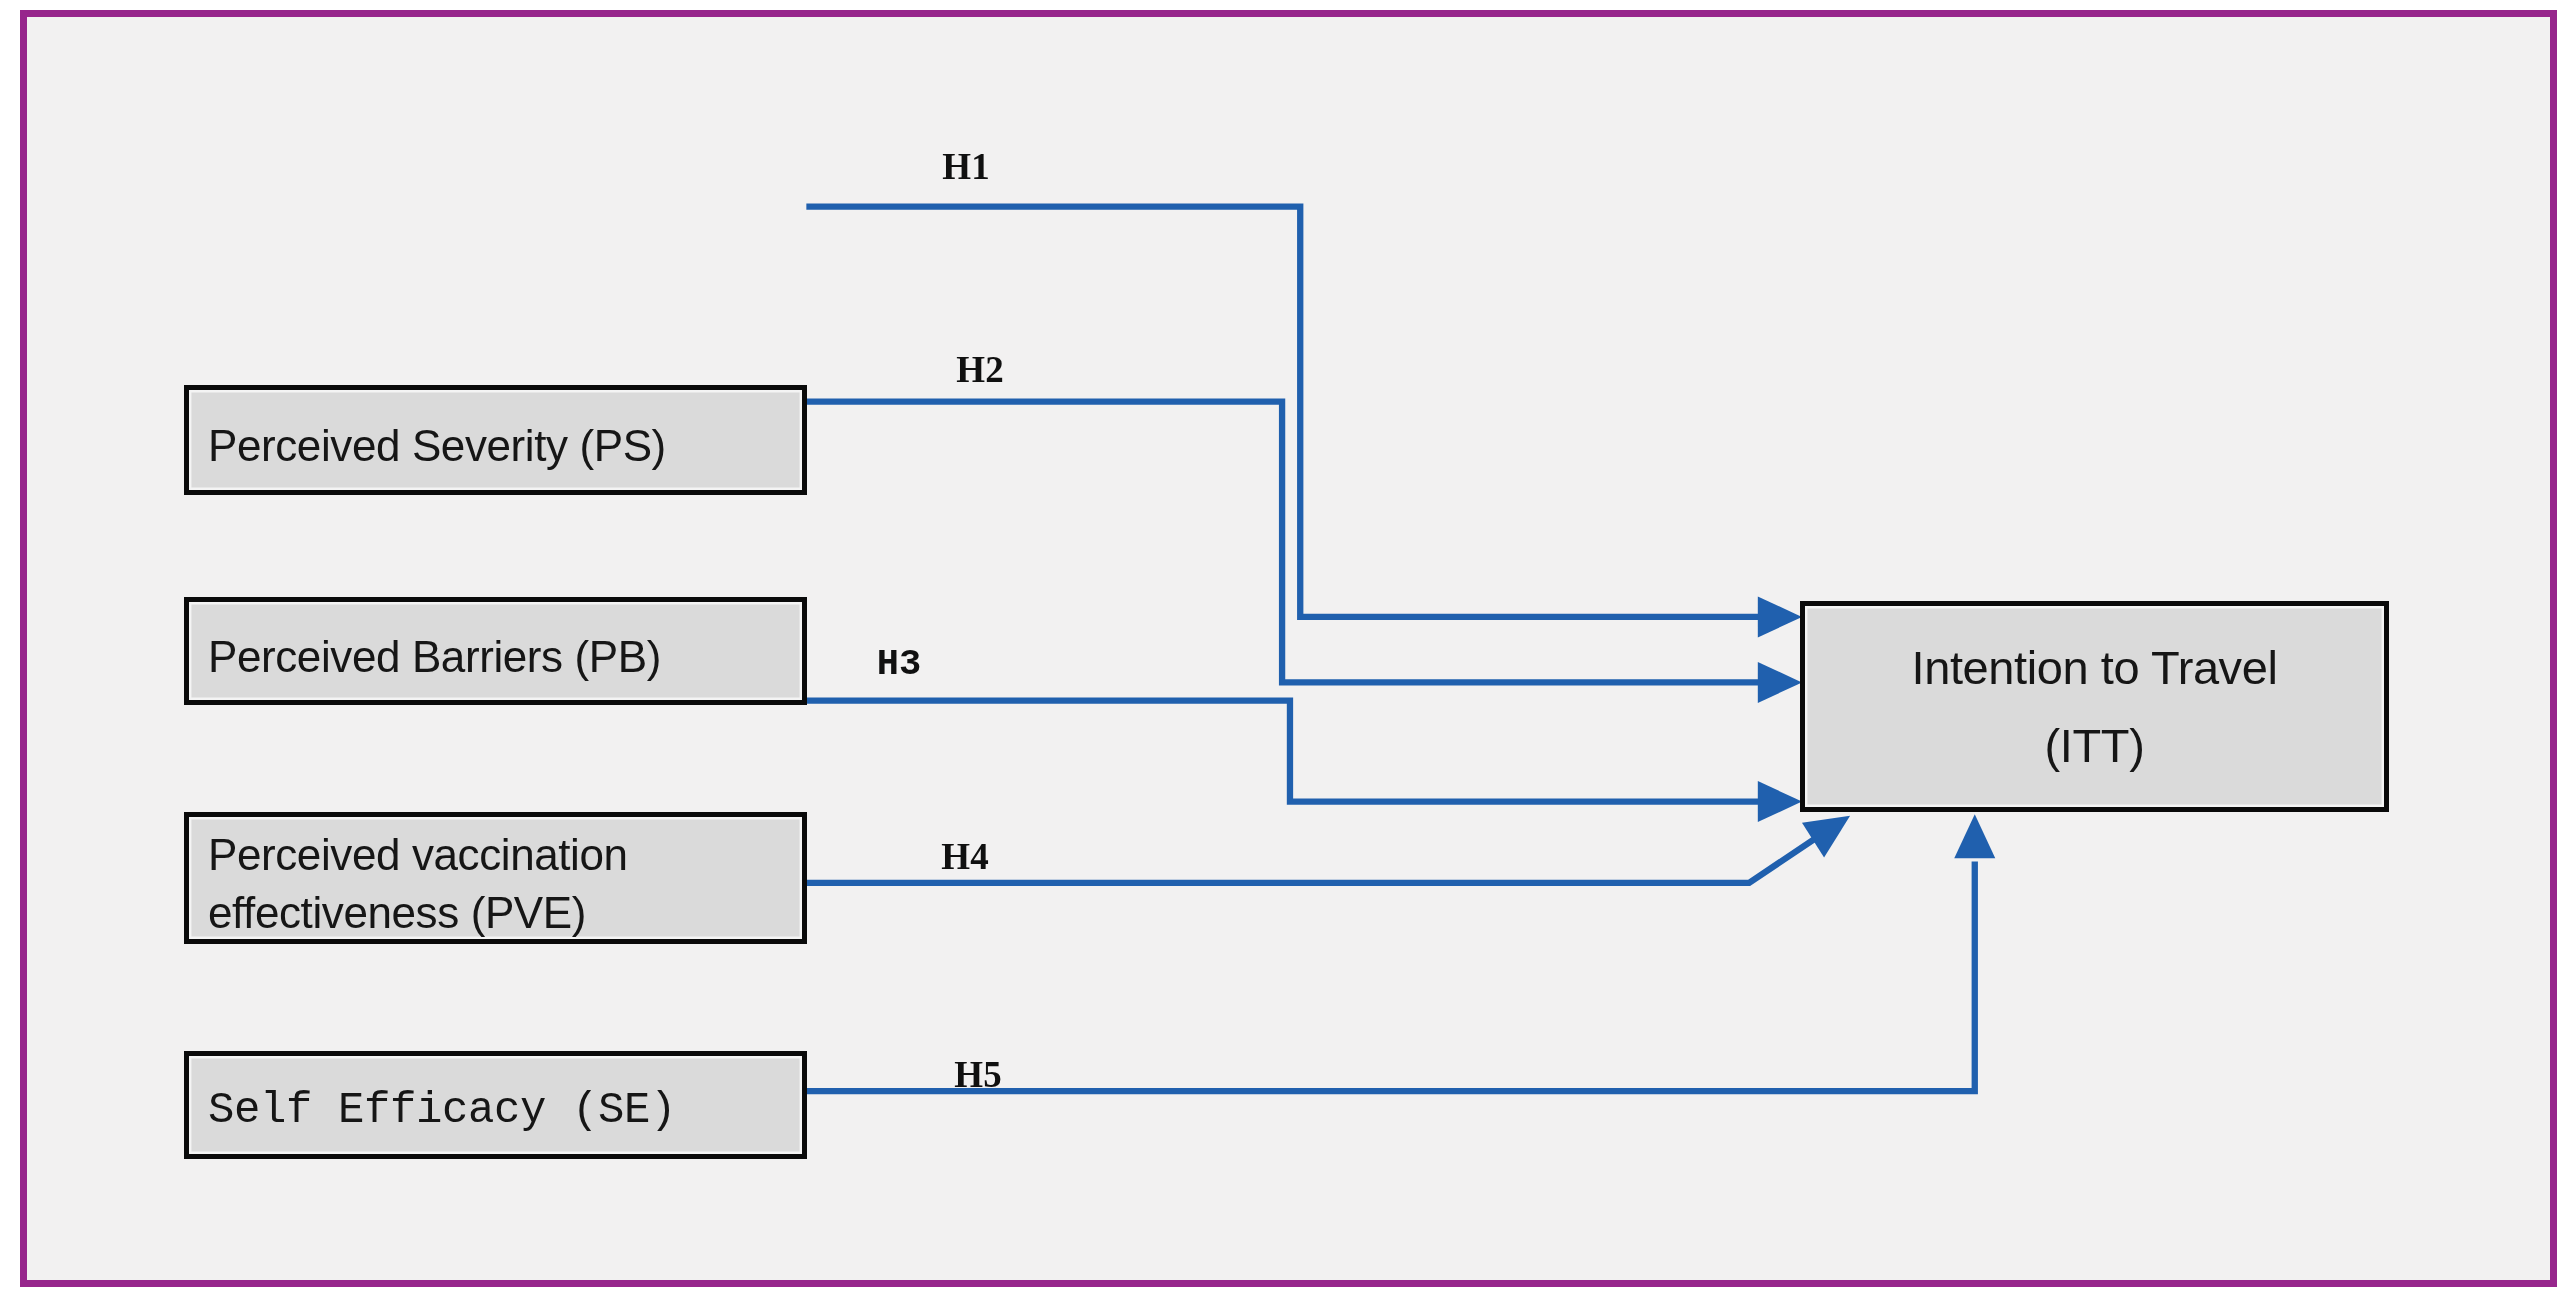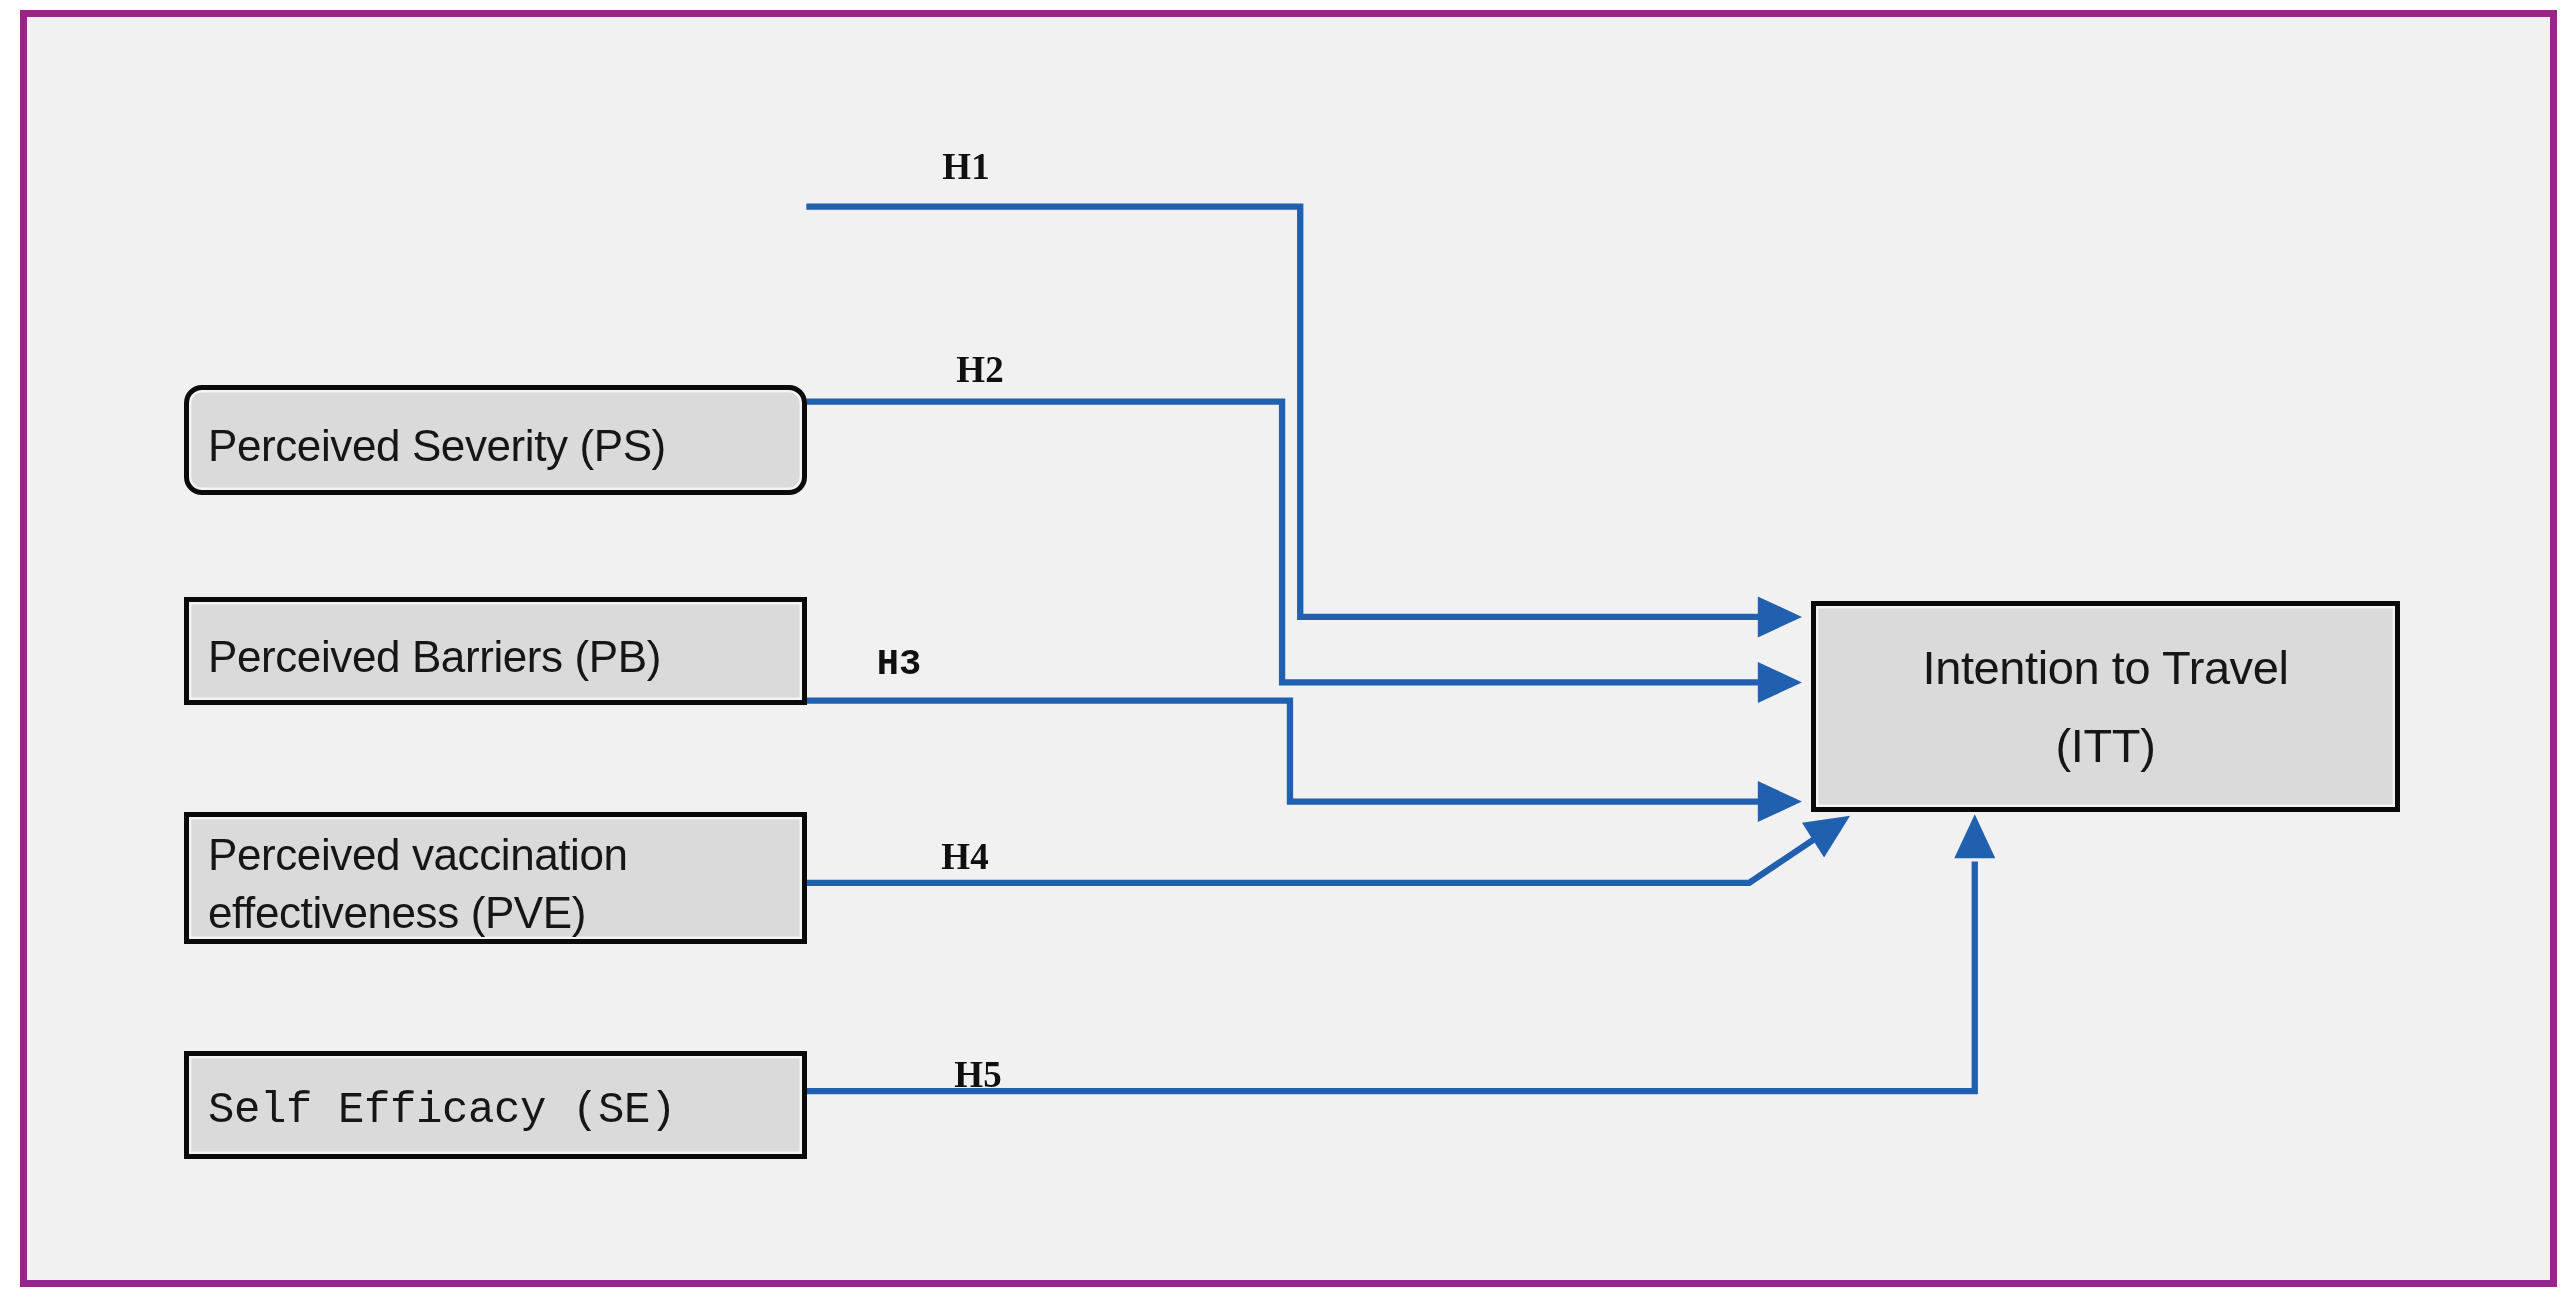--- a/index.html
+++ b/index.html
@@ -44,34 +44,33 @@
     line-height:1.3;
   }
   .node.left-node{
     left:184px;
     width:623px;
     padding:11px 20.5px 0 19px;
     white-space:nowrap;
   }
   .node.left-node.wrap{white-space:normal;}
   .node-pr{top:171px;height:111px;}
-  .node-ps{top:385px;height:110px;border-radius:18px;}
+  .node-ps{top:385px;height:110px;}
   .node-pb{top:597px;height:108px;}
   .node-pve{top:812px;height:132px;}
   .node-se{top:1051px;height:108px;font-family:Liberation Mono, monospace;}
   .node-itt{
     left:1800px;top:601px;
     width:589px;height:211px;
     flex-direction:column;
     justify-content:center;
     font-size:47px;
     text-align:center;
     gap:16px;
     padding:8px;
-    margin-left:11px;
   }
   .hlabel{
     position:absolute;
     transform:translate(-50%,-50%);
     font-family:"Liberation Serif", serif;
     font-weight:bold;
     font-size:37px;
     color:#101010;
   }
   .hlabel-h1{left:966px;top:166px;}

